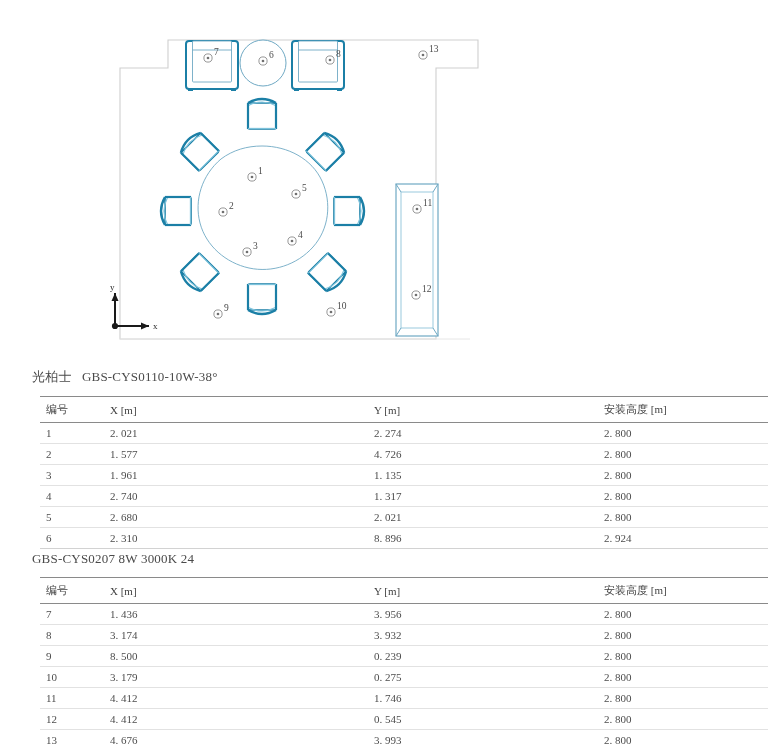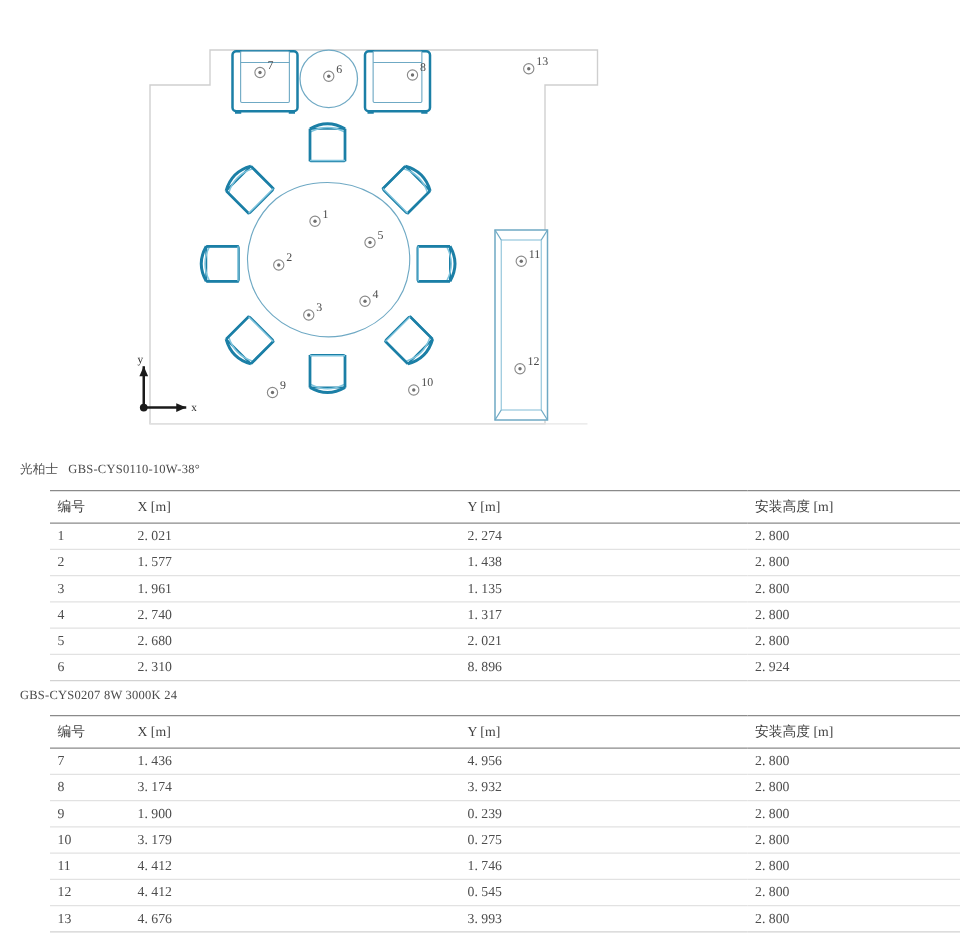--- a/index.html
+++ b/index.html
@@ -33,23 +33,23 @@
   .section {
     position: absolute;
     left: 0;
     width: 768px;
   }
   #section-1 { top: 368px; }
   #section-2 { top: 551px; }
 
   .section-title {
     font-family: "Liberation Serif", "DejaVu Serif", serif;
-    font-size: 10px;
+    font-size: 13px;
     color: #4a4a4a;
-    padding-left: 16px;
+    padding-left: 32px;
     margin: 0 0 10px 0;
     letter-spacing: 0.2px;
     white-space: pre;
   }
 
   table.lum-table {
     border-collapse: collapse;
     width: 740px;
     margin-left: 40px;
     font-size: 11px;
@@ -262,21 +262,21 @@
     <tbody id="tbody-1">
         <tr>
           <td class="col-id">1</td>
           <td class="col-x">2. 021</td>
           <td class="col-y">2. 274</td>
           <td class="col-h">2. 800</td>
         </tr>
         <tr>
           <td class="col-id">2</td>
           <td class="col-x">1. 577</td>
-          <td class="col-y">1. 438</td>
+          <td class="col-y">4. 726</td>
           <td class="col-h">2. 800</td>
         </tr>
         <tr>
           <td class="col-id">3</td>
           <td class="col-x">1. 961</td>
           <td class="col-y">1. 135</td>
           <td class="col-h">2. 800</td>
         </tr>
         <tr>
           <td class="col-id">4</td>
@@ -308,32 +308,32 @@
         <th class="col-id">编号</th>
         <th class="col-x">X [m]</th>
         <th class="col-y">Y [m]</th>
         <th class="col-h">安装高度 [m]</th>
       </tr>
     </thead>
     <tbody id="tbody-2">
         <tr>
           <td class="col-id">7</td>
           <td class="col-x">1. 436</td>
-          <td class="col-y">4. 956</td>
+          <td class="col-y">3. 956</td>
           <td class="col-h">2. 800</td>
         </tr>
         <tr>
           <td class="col-id">8</td>
           <td class="col-x">3. 174</td>
           <td class="col-y">3. 932</td>
           <td class="col-h">2. 800</td>
         </tr>
         <tr>
           <td class="col-id">9</td>
-          <td class="col-x">1. 900</td>
+          <td class="col-x">8. 500</td>
           <td class="col-y">0. 239</td>
           <td class="col-h">2. 800</td>
         </tr>
         <tr>
           <td class="col-id">10</td>
           <td class="col-x">3. 179</td>
           <td class="col-y">0. 275</td>
           <td class="col-h">2. 800</td>
         </tr>
         <tr>

